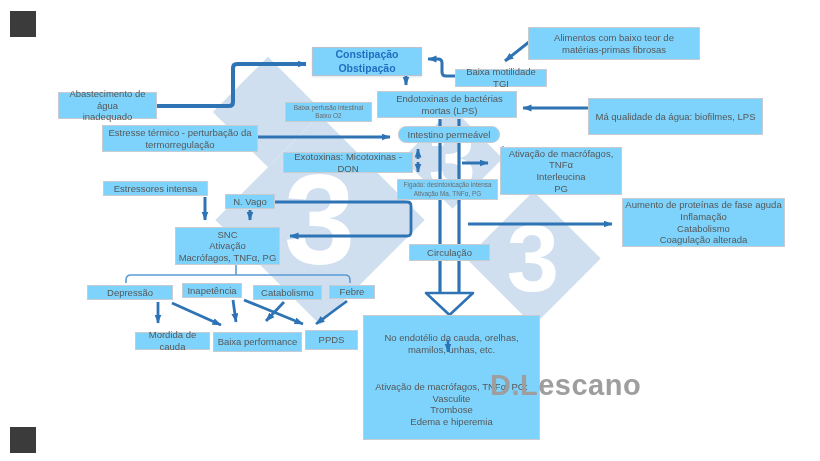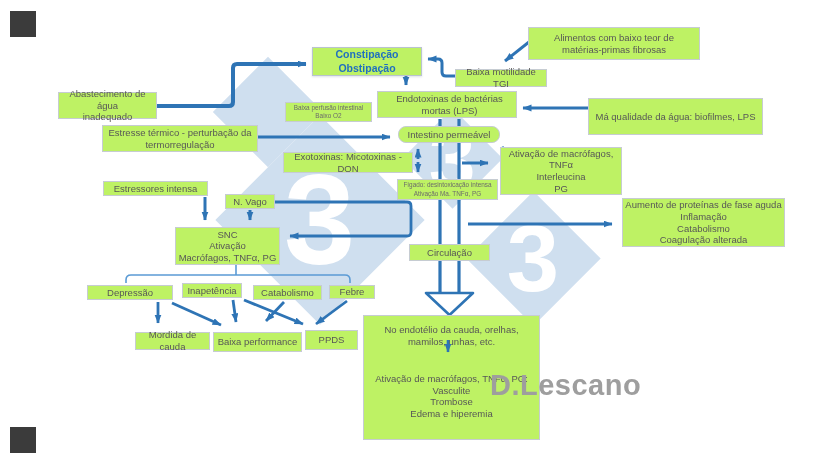--- a/index.html
+++ b/index.html
@@ -7,27 +7,27 @@
           font-family:"Liberation Sans", sans-serif;}
   
   .wm-diamond{position:absolute;background:#cfdfef;transform:rotate(45deg);
               display:flex;align-items:center;justify-content:center;}
   .wm-diamond>span{transform:rotate(-45deg);color:#ffffff;font-weight:bold;line-height:1;
                    font-family:"Liberation Sans", sans-serif;}
   
   svg.connectors{position:absolute;left:0;top:0;}
   .flow{stroke:#2E74B5;fill:none;stroke-linecap:butt;}
   
-  .node{position:absolute;box-sizing:border-box;background:#bef264;border:1px solid #c6ccd2;
+  .node{position:absolute;box-sizing:border-box;background:#7dd3fc;border:1px solid #c6ccd2;
         color:#575757;font-size:9.5px;line-height:1.22;display:flex;align-items:center;
         justify-content:center;text-align:center;white-space:pre-line;padding:1px 2px;}
   .node.title{color:#1F6FC0;font-weight:bold;font-size:10.5px;line-height:1.25;
               border-color:#b9c3cf;box-shadow:0 1px 2px rgba(120,140,160,.25);}
   .node.tiny{font-size:6.4px;line-height:1.3;color:#6b6b6b;}
-  .node.bigbox{flex-direction:column;justify-content:flex-start;padding-top:8px;gap:26px;}
+  .node.bigbox{flex-direction:column;justify-content:flex-start;padding-top:16px;gap:26px;}
   .sig{position:absolute;color:#9e9e9e;font-size:29px;letter-spacing:.5px;font-weight:700;}
   .corner-square{position:absolute;width:26px;height:26px;background:#3b3b3b;}
 </style>
 </head>
 <body>
 
 <div class="canvas">
 
   <div class="wm-diamond" style="left:229px;top:73px;width:78px;height:78px;"></div>
   <div class="wm-diamond" style="left:246px;top:146px;width:148px;height:148px;">

